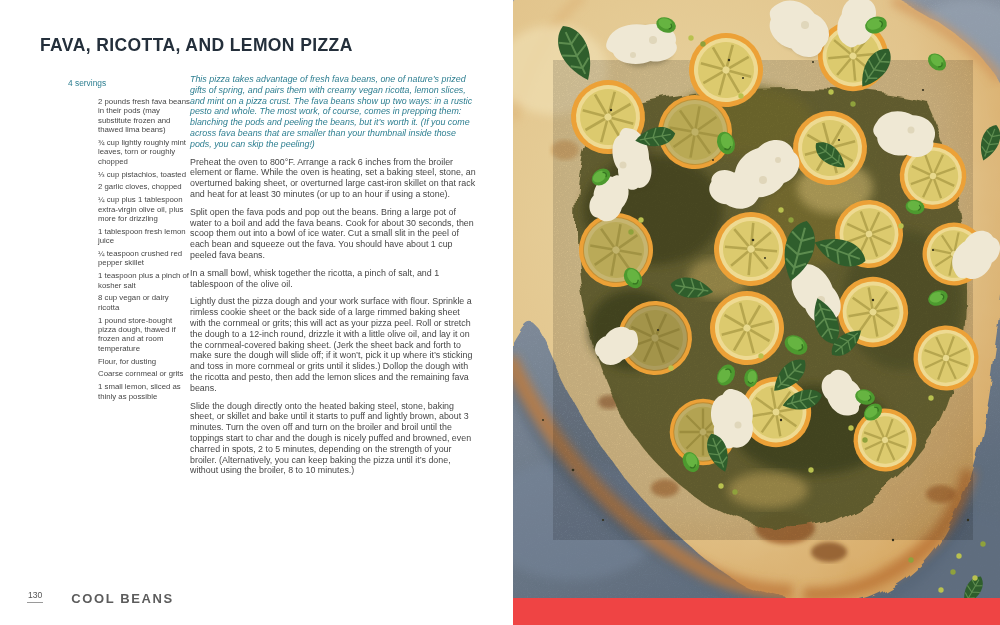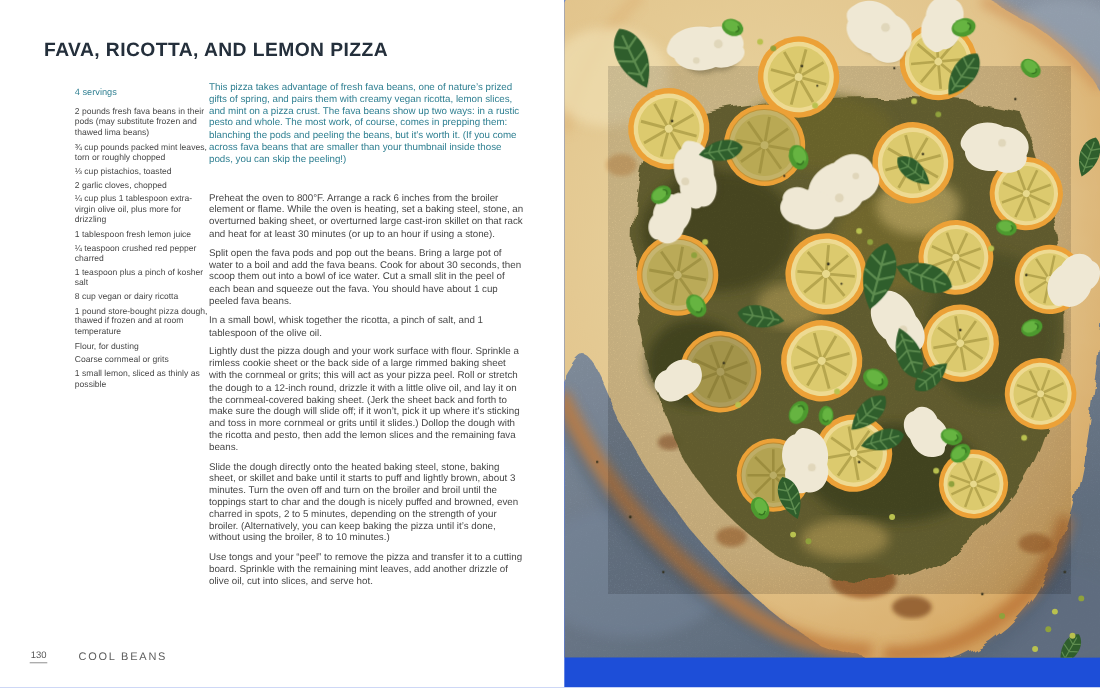--- a/index.html
+++ b/index.html
@@ -1,72 +1,71 @@
 <!DOCTYPE html>
 <html><head>
 <meta charset="utf-8">
 <style>
   * { margin:0; padding:0; box-sizing:border-box; }
   html,body { background:#ffffff; font-family:"Liberation Sans", sans-serif; }
-  .spread { position:relative; width:1000px; height:625px; background:#1d4ed8; overflow:hidden; }
+  .spread { position:relative; width:1000px; height:625px; background:#ef4444; overflow:hidden; }
 
   
   .left-page { position:absolute; left:0; top:0; width:513px; height:625px; background:#fff; }
   .recipe-title { position:absolute; left:40px; top:35px; font-size:17.5px; font-weight:bold;
                   letter-spacing:.4px; color:#242f3b; white-space:nowrap; }
   .servings { position:absolute; left:68px; top:78px; font-size:8.4px; font-weight:normal; color:#2e7f91; }
   .ingredients { position:absolute; left:68px; top:97px; width:122px; }
-  .ingredients .ingredient { font-size:7.8px; line-height:9.4px; color:#474747; margin-bottom:3.4px; }
+  .ingredients .ingredient { font-size:7.8px; line-height:9.4px; color:#474747; margin-bottom:3.4px;margin-left:30px; }
   .method { position:absolute; left:190px; top:74px; width:288px; }
-  .method .intro { font-size:8.9px; line-height:10.8px; color:#2e7f91; margin-bottom:25px; }
+  .method .intro { font-size:8.9px; line-height:10.8px; color:#2e7f91; margin-bottom:7px;font-style:italic; }
   .method .step { font-size:8.9px; line-height:10.8px; color:#474747; margin-bottom:7px; }
-  .page-footer { position:absolute; left:27px; top:590px; display:flex; align-items:flex-end; }
+  .page-footer { position:absolute; left:27px; top:590px; display:flex; align-items:flex-start; }
   .page-num { font-size:8.6px; color:#555; border-bottom:1px solid #9a9a9a; padding:0 1px 2px 1px; }
-  .book-title { font-size:10px; font-weight:normal; letter-spacing:1.6px; color:#5c5c5c;
+  .book-title { font-size:13px; font-weight:bold; letter-spacing:1.6px; color:#5c5c5c;
                 margin-left:28px; padding-top:1px; }
 
   
   .photo { position:absolute; left:513px; top:0; width:487px; height:598px; overflow:hidden; }
   .photo svg { display:block; width:487px; height:598px; }
 </style>
 </head>
 <body>
 
 <div class="spread">
 
   <main class="left-page">
     <h1 class="recipe-title">FAVA, RICOTTA, AND LEMON PIZZA</h1>
 
     <div class="servings">4 servings</div>
 
     <aside class="ingredients">
         <div class="ingredient">2 pounds fresh fava beans in their pods (may substitute frozen and thawed lima beans)</div>
-        <div class="ingredient">¾ cup pounds packed mint leaves, torn or roughly chopped</div>
+        <div class="ingredient">¾ cup lightly roughly mint leaves, torn or roughly chopped</div>
         <div class="ingredient">⅓ cup pistachios, toasted</div>
         <div class="ingredient">2 garlic cloves, chopped</div>
         <div class="ingredient">¼ cup plus 1 tablespoon extra-virgin olive oil, plus more for drizzling</div>
         <div class="ingredient">1 tablespoon fresh lemon juice</div>
-        <div class="ingredient">¼ teaspoon crushed red pepper charred</div>
+        <div class="ingredient">¼ teaspoon crushed red pepper skillet</div>
         <div class="ingredient">1 teaspoon plus a pinch of kosher salt</div>
         <div class="ingredient">8 cup vegan or dairy ricotta</div>
         <div class="ingredient">1 pound store-bought pizza dough, thawed if frozen and at room temperature</div>
         <div class="ingredient">Flour, for dusting</div>
         <div class="ingredient">Coarse cornmeal or grits</div>
         <div class="ingredient">1 small lemon, sliced as thinly as possible</div>
       </aside>
 
     <section class="method">
       <p class="intro">This pizza takes advantage of fresh fava beans, one of nature’s prized gifts of spring, and pairs them with creamy vegan ricotta, lemon slices, and mint on a pizza crust. The fava beans show up two ways: in a rustic pesto and whole. The most work, of course, comes in prepping them: blanching the pods and peeling the beans, but it’s worth it. (If you come across fava beans that are smaller than your thumbnail inside those pods, you can skip the peeling!)</p>
       <div>
           <p class="step">Preheat the oven to 800°F. Arrange a rack 6 inches from the broiler element or flame. While the oven is heating, set a baking steel, stone, an overturned baking sheet, or overturned large cast-iron skillet on that rack and heat for at least 30 minutes (or up to an hour if using a stone).</p>
           <p class="step">Split open the fava pods and pop out the beans. Bring a large pot of water to a boil and add the fava beans. Cook for about 30 seconds, then scoop them out into a bowl of ice water. Cut a small slit in the peel of each bean and squeeze out the fava. You should have about 1 cup peeled fava beans.</p>
           <p class="step">In a small bowl, whisk together the ricotta, a pinch of salt, and 1 tablespoon of the olive oil.</p>
           <p class="step">Lightly dust the pizza dough and your work surface with flour. Sprinkle a rimless cookie sheet or the back side of a large rimmed baking sheet with the cornmeal or grits; this will act as your pizza peel. Roll or stretch the dough to a 12-inch round, drizzle it with a little olive oil, and lay it on the cornmeal-covered baking sheet. (Jerk the sheet back and forth to make sure the dough will slide off; if it won’t, pick it up where it’s sticking and toss in more cornmeal or grits until it slides.) Dollop the dough with the ricotta and pesto, then add the lemon slices and the remaining fava beans.</p>
           <p class="step">Slide the dough directly onto the heated baking steel, stone, baking sheet, or skillet and bake until it starts to puff and lightly brown, about 3 minutes. Turn the oven off and turn on the broiler and broil until the toppings start to char and the dough is nicely puffed and browned, even charred in spots, 2 to 5 minutes, depending on the strength of your broiler. (Alternatively, you can keep baking the pizza until it’s done, without using the broiler, 8 to 10 minutes.)</p>
-          <p class="step">Use tongs and your “peel” to remove the pizza and transfer it to a cutting board. Sprinkle with the remaining mint leaves, add another drizzle of olive oil, cut into slices, and serve hot.</p>
         </div>
     </section>
 
     <footer class="page-footer">
       <span class="page-num">130</span>
       <span class="book-title">COOL BEANS</span>
     </footer>
   </main>
 
   <figure class="photo">

